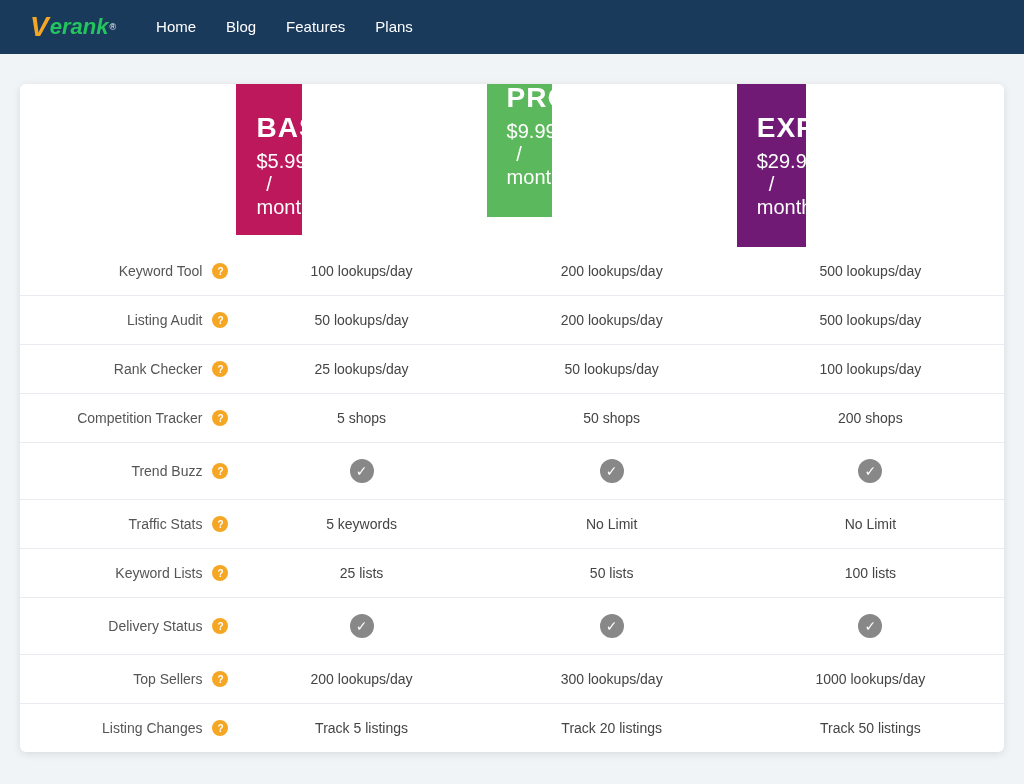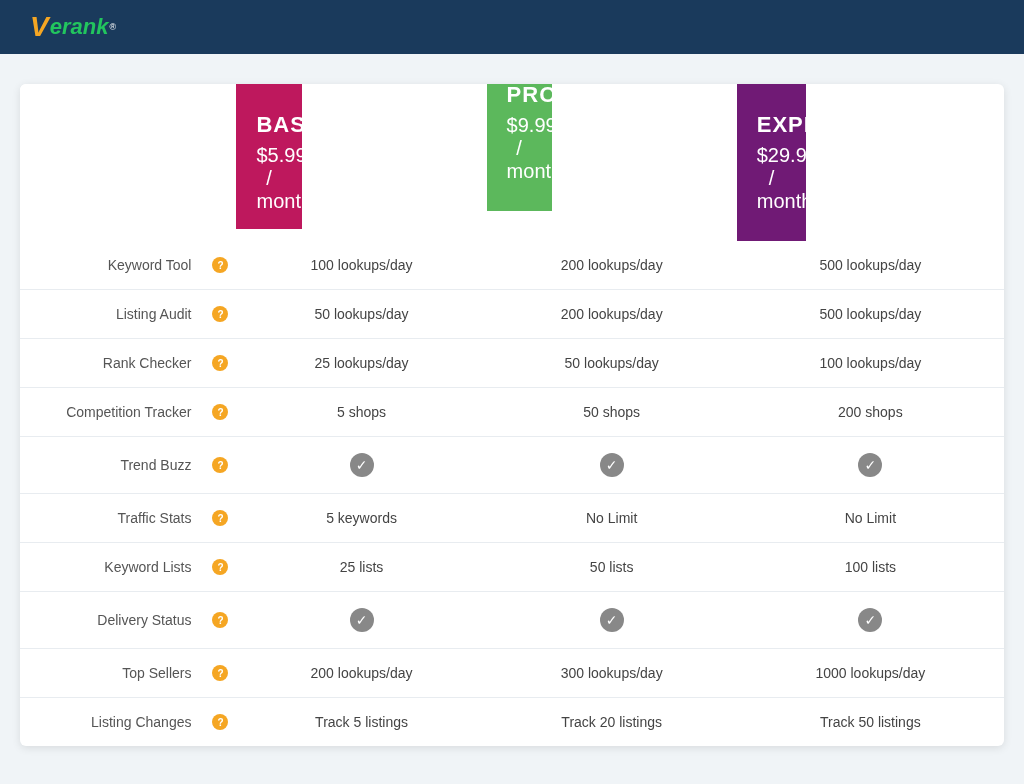--- a/index.html
+++ b/index.html
@@ -90,21 +90,21 @@
       top: -16px;
       border-radius: 6px 6px 0 0;
     }
     .plan-col-expert {
       background: #701a75;
       width: 26%;
       padding: 28px 20px 28px;
       text-align: center;
     }
     .plan-name {
-      font-size: 22px;
+      font-size: 28px;
       font-weight: 900;
       color: #fff;
       letter-spacing: 1px;
       display: block;
     }
     .plan-price {
       font-size: 20px;
       font-weight: 400;
       color: #fff;
       display: block;
@@ -126,21 +126,21 @@
     }
     .pricing-table tbody td:first-child {
       text-align: right;
       color: #555;
       font-size: 14px;
       padding-right: 8px;
     }
     .feature-name {
       display: inline-flex;
       align-items: center;
-      gap: 21px;
+      gap: 10px;
     }
     .help-icon {
       display: inline-flex;
       align-items: center;
       justify-content: center;
       width: 16px;
       height: 16px;
       border-radius: 50%;
       background: #f5a623;
       color: #fff;
@@ -156,20 +156,26 @@
   </style>
 </head>
 <body>
 
 <nav>
   <div class="nav-logo">
     <span class="nav-logo-v">V</span>
     <span class="nav-logo-erank">erank</span>
     <span class="nav-logo-tm">®</span>
   </div>
+  <ul>
+    <li><a href="#">Home</a></li>
+    <li><a href="#">Blog</a></li>
+    <li><a href="#">Features</a></li>
+    <li><a href="#">Plans</a></li>
+  </ul>
 </nav>
 
 <div class="page">
   <table class="pricing-table">
     <thead>
       <tr class="plan-header-row">
         <th></th>
         <th>
           <div class="plan-col-basic">
             <span class="plan-name">BASIC</span>

